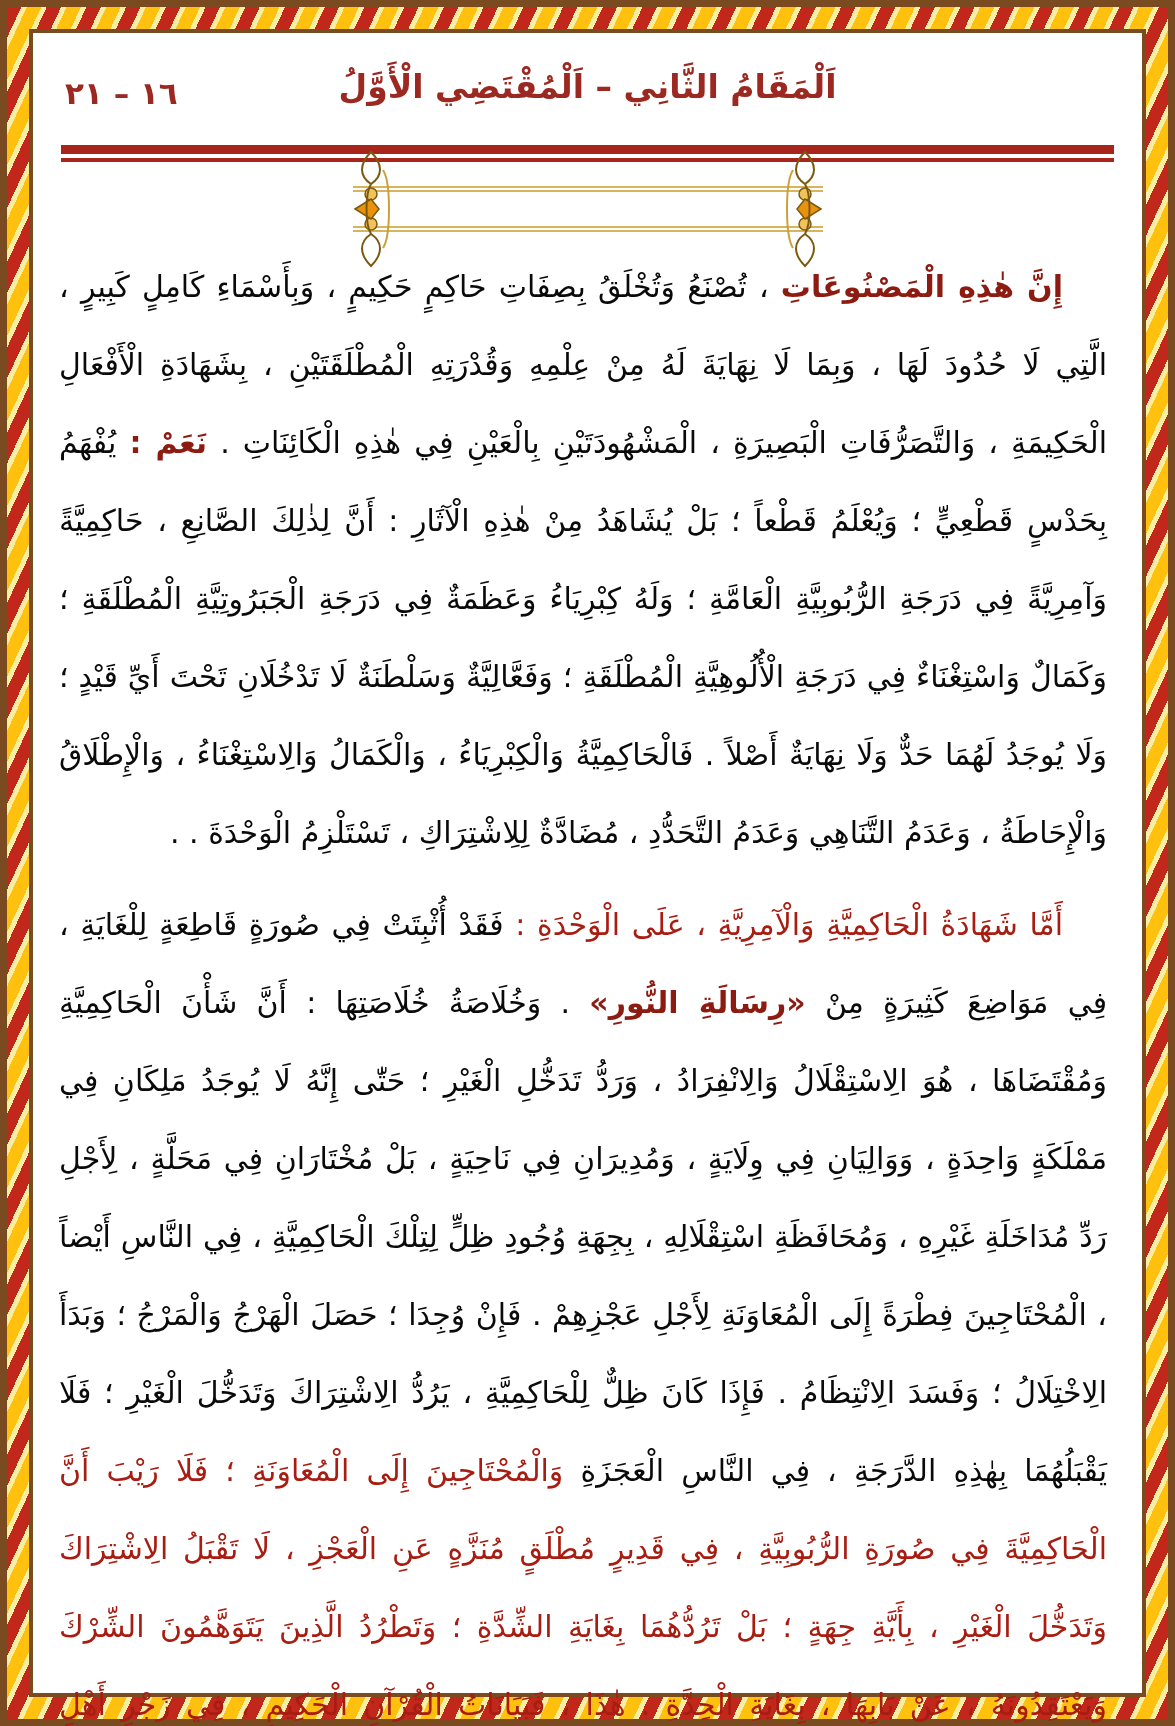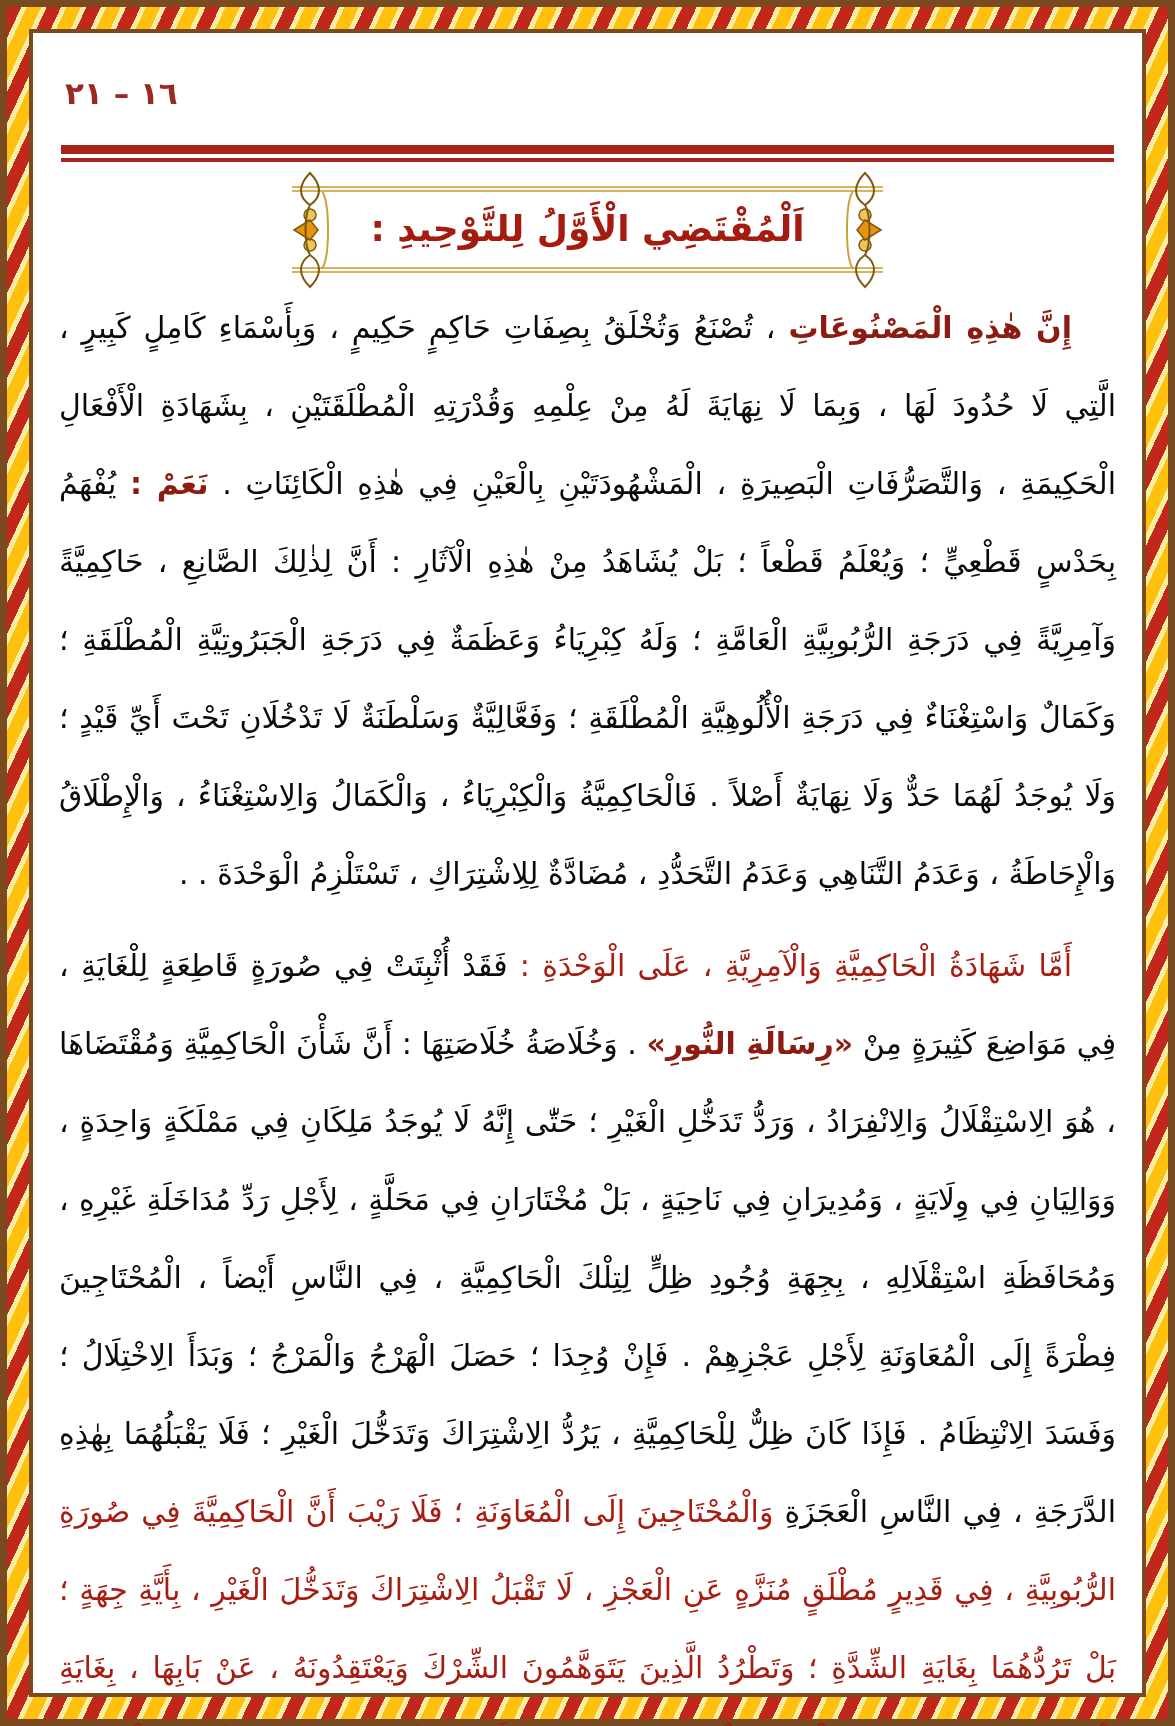--- a/index.html
+++ b/index.html
@@ -43,38 +43,39 @@
   .orn{position:absolute;top:50%;transform:translateY(-50%);width:52px;height:118px;}
   .orn-left{left:-8px;}
   .orn-right{right:-8px;transform:translateY(-50%) scaleX(-1);}
 
   
   .body-text{
     direction:rtl;text-align:justify;
     font-size:30px;line-height:2.6;color:#0a0a0a;
     margin-top:16px;
   }
-  .para{margin:0 0 14px 0;text-indent:44px;}
+  .para{margin:0 9px 14px 0;text-indent:44px;}
   .seg-black{color:#0a0a0a;}
   .seg-red{color:#8c1c12;font-weight:bold;}
   .seg-redbold{color:#a81d12;font-weight:normal;}
 </style>
 </head>
 <body>
 
 <div class="page">
 
   <div class="frame-outer"></div>
   <div class="band"></div>
   <div class="frame-inner"></div>
 
   <div class="content">
 
     <div class="header">
       <div class="page-num">١٦ – ٢١</div>
+      <div class="page-title">اَلْمَقَامُ الثَّانِي – اَلْمُقْتَضِي الْأَوَّلُ</div>
     </div>
 
     <div class="rule-thick"></div>
     <div class="rule-thin"></div>
 
     <div class="tbox-wrap">
       <div class="tbox">
         <svg class="orn orn-left" viewBox="0 0 52 118" xmlns="http://www.w3.org/2000/svg">
           <path d="M26 2 C14 14, 14 26, 26 34 C38 26, 38 14, 26 2 Z" fill="none" stroke="#7b5a10" stroke-width="2"></path>
           <path d="M26 116 C14 104, 14 92, 26 84 C38 92, 38 104, 26 116 Z" fill="none" stroke="#7b5a10" stroke-width="2"></path>
@@ -86,21 +87,20 @@
         </svg>
         <svg class="orn orn-right" viewBox="0 0 52 118" xmlns="http://www.w3.org/2000/svg">
           <path d="M26 2 C14 14, 14 26, 26 34 C38 26, 38 14, 26 2 Z" fill="none" stroke="#7b5a10" stroke-width="2"></path>
           <path d="M26 116 C14 104, 14 92, 26 84 C38 92, 38 104, 26 116 Z" fill="none" stroke="#7b5a10" stroke-width="2"></path>
           <circle cx="26" cy="44" r="6" fill="#f0c35c" stroke="#7b5a10" stroke-width="1.5"></circle>
           <circle cx="26" cy="74" r="6" fill="#f0c35c" stroke="#7b5a10" stroke-width="1.5"></circle>
           <path d="M10 59 L26 49 L34 59 L26 69 Z" fill="#e8920e" stroke="#7b5a10" stroke-width="1.5"></path>
           <path d="M26 34 C20 44, 20 74, 26 84" fill="none" stroke="#7b5a10" stroke-width="2"></path>
           <path d="M38 20 C46 32, 46 86, 38 98" fill="none" stroke="#c9a23b" stroke-width="2"></path>
         </svg>
-        <div class="tbox-title">اَلْمُقْتَضِي الْأَوَّلُ لِلتَّوْحِيدِ :</div>
       </div>
     </div>
 
     <div class="body-text">
         <p class="para"><span class="seg-red">إِنَّ هٰذِهِ الْمَصْنُوعَاتِ</span><span class="seg-black"> ، تُصْنَعُ وَتُخْلَقُ بِصِفَاتِ حَاكِمٍ حَكِيمٍ ، وَبِأَسْمَاءِ كَامِلٍ كَبِيرٍ ، الَّتِي لَا حُدُودَ لَهَا ، وَبِمَا لَا نِهَايَةَ لَهُ مِنْ عِلْمِهِ وَقُدْرَتِهِ الْمُطْلَقَتَيْنِ ، بِشَهَادَةِ الْأَفْعَالِ الْحَكِيمَةِ ، وَالتَّصَرُّفَاتِ الْبَصِيرَةِ ، الْمَشْهُودَتَيْنِ بِالْعَيْنِ فِي هٰذِهِ الْكَائِنَاتِ . </span><span class="seg-red">نَعَمْ :</span><span class="seg-black"> يُفْهَمُ بِحَدْسٍ قَطْعِيٍّ ؛ وَيُعْلَمُ قَطْعاً ؛ بَلْ يُشَاهَدُ مِنْ هٰذِهِ الْآثَارِ : أَنَّ لِذٰلِكَ الصَّانِعِ ، حَاكِمِيَّةً وَآمِرِيَّةً فِي دَرَجَةِ الرُّبُوبِيَّةِ الْعَامَّةِ ؛ وَلَهُ كِبْرِيَاءُ وَعَظَمَةٌ فِي دَرَجَةِ الْجَبَرُوتِيَّةِ الْمُطْلَقَةِ ؛ وَكَمَالٌ وَاسْتِغْنَاءٌ فِي دَرَجَةِ الْأُلُوهِيَّةِ الْمُطْلَقَةِ ؛ وَفَعَّالِيَّةٌ وَسَلْطَنَةٌ لَا تَدْخُلَانِ تَحْتَ أَيِّ قَيْدٍ ؛ وَلَا يُوجَدُ لَهُمَا حَدٌّ وَلَا نِهَايَةٌ أَصْلاً . فَالْحَاكِمِيَّةُ وَالْكِبْرِيَاءُ ، وَالْكَمَالُ وَالِاسْتِغْنَاءُ ، وَالْإِطْلَاقُ وَالْإِحَاطَةُ ، وَعَدَمُ التَّنَاهِي وَعَدَمُ التَّحَدُّدِ ، مُضَادَّةٌ لِلِاشْتِرَاكِ ، تَسْتَلْزِمُ الْوَحْدَةَ . .</span></p>
         <p class="para"><span class="seg-redbold">أَمَّا شَهَادَةُ الْحَاكِمِيَّةِ وَالْآمِرِيَّةِ ، عَلَى الْوَحْدَةِ : </span><span class="seg-black">فَقَدْ أُثْبِتَتْ فِي صُورَةٍ قَاطِعَةٍ لِلْغَايَةِ ، فِي مَوَاضِعَ كَثِيرَةٍ مِنْ </span><span class="seg-red">«رِسَالَةِ النُّورِ»</span><span class="seg-black"> . وَخُلَاصَةُ خُلَاصَتِهَا : أَنَّ شَأْنَ الْحَاكِمِيَّةِ وَمُقْتَضَاهَا ، هُوَ الِاسْتِقْلَالُ وَالِانْفِرَادُ ، وَرَدُّ تَدَخُّلِ الْغَيْرِ ؛ حَتّٰى إِنَّهُ لَا يُوجَدُ مَلِكَانِ فِي مَمْلَكَةٍ وَاحِدَةٍ ، وَوَالِيَانِ فِي وِلَايَةٍ ، وَمُدِيرَانِ فِي نَاحِيَةٍ ، بَلْ مُخْتَارَانِ فِي مَحَلَّةٍ ، لِأَجْلِ رَدِّ مُدَاخَلَةِ غَيْرِهِ ، وَمُحَافَظَةِ اسْتِقْلَالِهِ ، بِجِهَةِ وُجُودِ ظِلٍّ لِتِلْكَ الْحَاكِمِيَّةِ ، فِي النَّاسِ أَيْضاً ، الْمُحْتَاجِينَ فِطْرَةً إِلَى الْمُعَاوَنَةِ لِأَجْلِ عَجْزِهِمْ . فَإِنْ وُجِدَا ؛ حَصَلَ الْهَرْجُ وَالْمَرْجُ ؛ وَبَدَأَ الِاخْتِلَالُ ؛ وَفَسَدَ الِانْتِظَامُ . فَإِذَا كَانَ ظِلٌّ لِلْحَاكِمِيَّةِ ، يَرُدُّ الِاشْتِرَاكَ وَتَدَخُّلَ الْغَيْرِ ؛ فَلَا يَقْبَلُهُمَا بِهٰذِهِ الدَّرَجَةِ ، فِي النَّاسِ الْعَجَزَةِ </span><span class="seg-redbold">وَالْمُحْتَاجِينَ إِلَى الْمُعَاوَنَةِ ؛ فَلَا رَيْبَ أَنَّ الْحَاكِمِيَّةَ فِي صُورَةِ الرُّبُوبِيَّةِ ، فِي قَدِيرٍ مُطْلَقٍ مُنَزَّهٍ عَنِ الْعَجْزِ ، لَا تَقْبَلُ الِاشْتِرَاكَ وَتَدَخُّلَ الْغَيْرِ ، بِأَيَّةِ جِهَةٍ ؛ بَلْ تَرُدُّهُمَا بِغَايَةِ الشِّدَّةِ ؛ وَتَطْرُدُ الَّذِينَ يَتَوَهَّمُونَ الشِّرْكَ وَيَعْتَقِدُونَهُ ، عَنْ بَابِهَا ، بِغَايَةِ الْحِدَّةِ . هٰذَا ، فَبَيَانَاتُ الْقُرْآنِ الْحَكِيمِ ، فِي زَجْرِ أَهْلِ الشِّرْكِ ، بِغَايَةِ الشِّدَّةِ وَالْحِدَّةِ ، تَنْشَأُ عَنْ هٰذِهِ الْحَقِيقَةِ الْمَذْكُورَةِ . .</span></p>
       </div>
 
   </div>
 </div>

